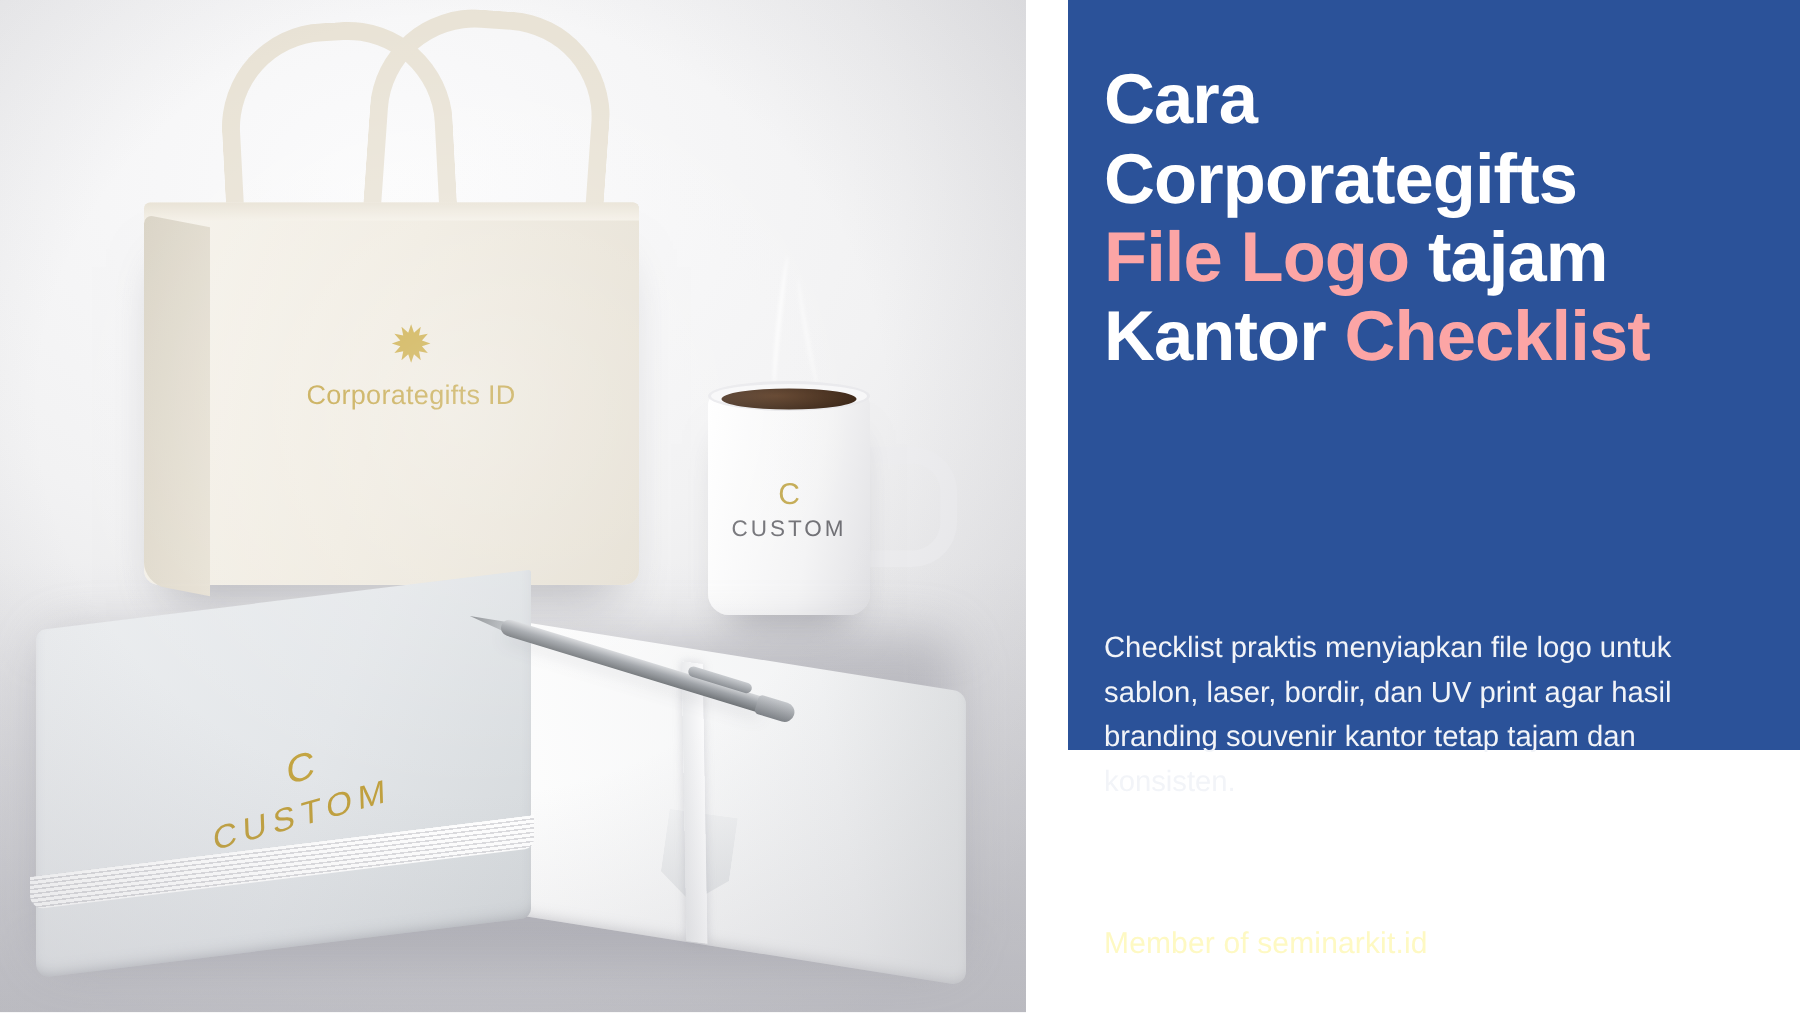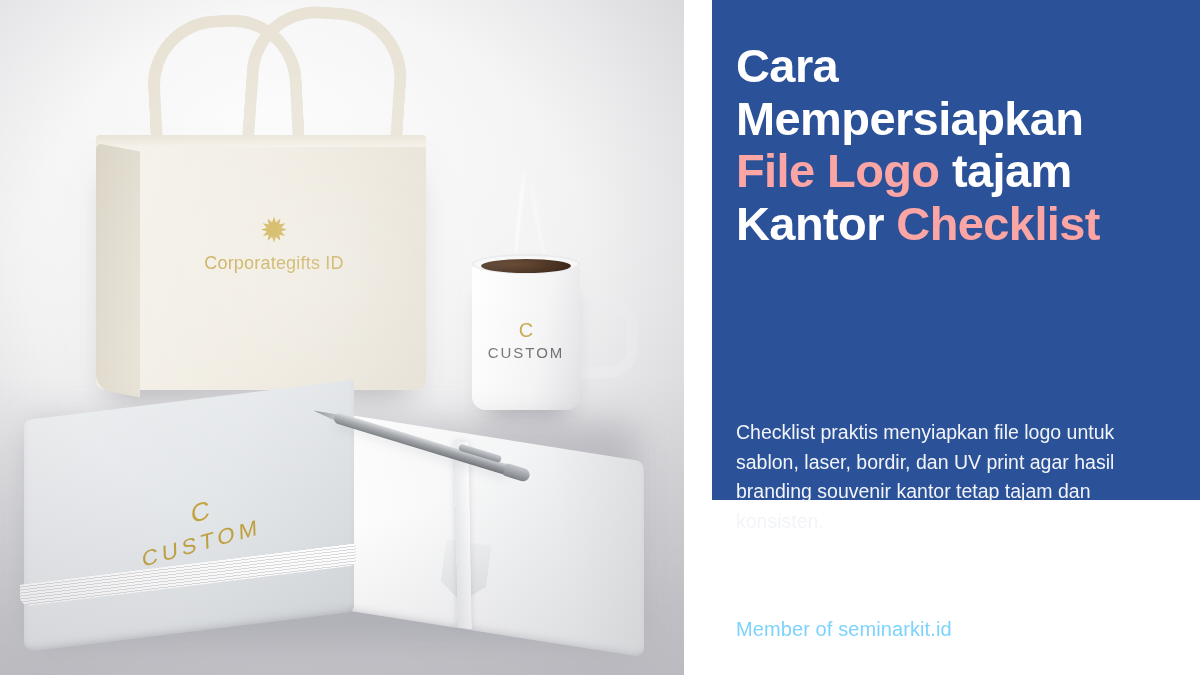--- a/index.html
+++ b/index.html
@@ -355,21 +355,21 @@
     top: 418px;
     width: 392px;
     color: #f2f4f8;
     font-size: 19.5px;
     line-height: 1.52;
   }
   .member {
     position: absolute;
     left: 24px;
     top: 618px;
-    color: #7dd3fc;
+    color: #fef9c3;
     font-size: 20px;
     letter-spacing: 0.1px;
   }
 </style>
 </head>
 <body>
 
 <div class="canvas">
 
   <div class="photo-panel">
@@ -422,21 +422,21 @@
       <div class="pen-clip"></div>
       <div class="pen-end"></div>
     </div>
 
     <div class="vignette"></div>
   </div>
 
   <div class="text-panel">
     <h1 class="headline" id="headline">
         <span style="display: block;"><span>Cara</span></span>
-        <span style="display: block;"><span>Mempersiapkan</span></span>
+        <span style="display: block;"><span>Corporategifts</span></span>
         <span style="display: block;"><span class="hl">File Logo</span><span> tajam</span></span>
         <span style="display: block;"><span>Kantor </span><span class="hl">Checklist</span></span>
       </h1>
     <p class="subtext">Checklist praktis menyiapkan file logo untuk sablon, laser, bordir, dan UV print agar hasil branding souvenir kantor tetap tajam dan konsisten.</p>
     <div class="member">Member of seminarkit.id</div>
   </div>
 
 </div>
 
 </body></html>

